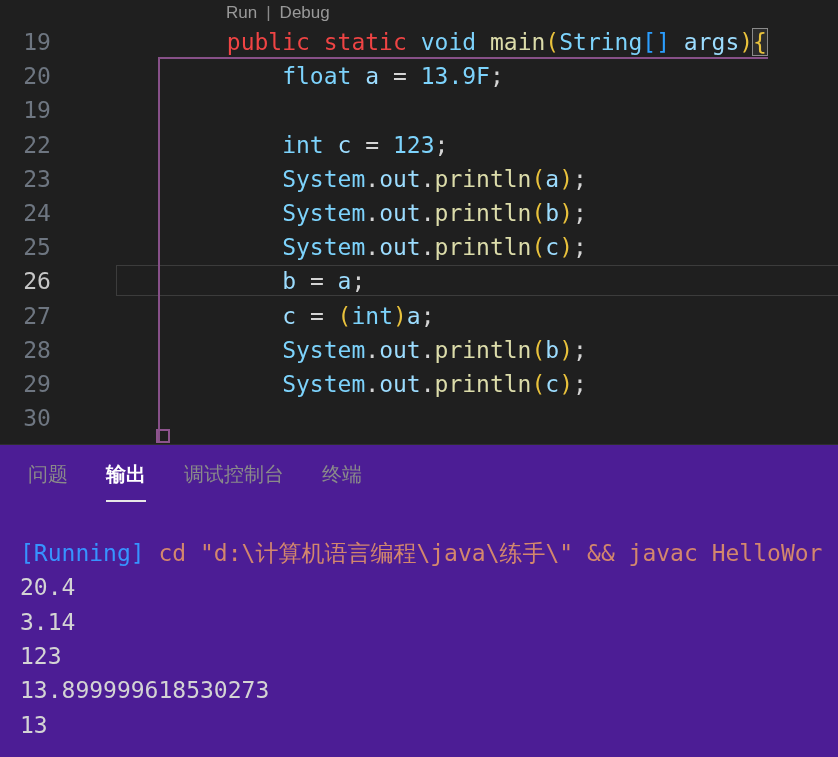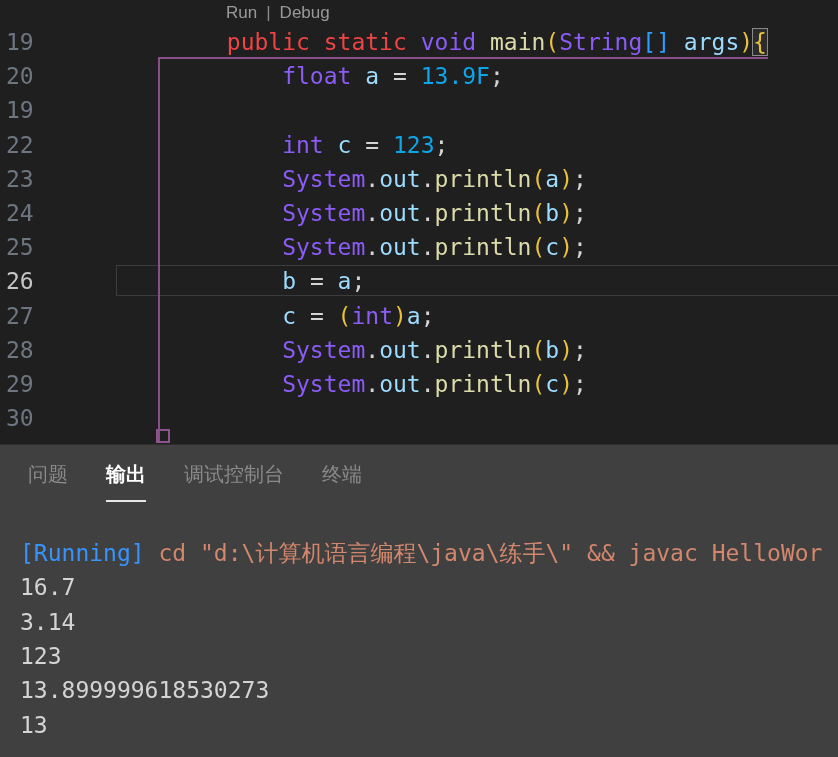--- a/index.html
+++ b/index.html
@@ -23,39 +23,39 @@
 
   .guide-h { position:absolute; left:152px; top:57px; width:610px; height:2px;
              background:#875088; }
   .guide-v { position:absolute; left:152px; top:57px; width:2px; height:386px;
              background:#875088; }
   .guide-foot { position:absolute; left:150px; top:429px; width:14px; height:14px;
                 border:2px solid #8d538d; }
 
   .ed-row { position:absolute; left:0; right:0; height:35px;
             font-size:23px; line-height:34px; white-space:pre; }
-  .linenum { position:absolute; left:0; top:0; width:62px; text-align:left;
+  .linenum { position:absolute; left:0; top:0; width:62px; text-align:center;
              color:#6e7681; }
   .linenum.active { color:#c6c6c6; }
   .codetext { position:absolute; left:110px; top:0; white-space:pre; color:#d4d4d4; }
 
   .tk-kw   { color:#ef4444; }
-  .tk-type { color:#8b5cf6; }
+  .tk-type { color:#7dd3fc; }
   .tk-fn   { color:#dcdcaa;margin-top:24px; }
   .tk-var  { color:#9cdcfe; }
-  .tk-num  { color:#0ea5e9; }
+  .tk-num  { color:#7dd3fc; }
   .tk-op   { color:#d4d4d4; }
   .tk-pl   { color:#d4d4d4; }
   .tk-gold { color:#e9c23c; }
   .tk-blue { color:#2b9eff; }
   .brace-hl { outline:1px solid #8a8a8a; background:rgba(255,255,255,0.06); }
 
   
   .panel { position:absolute; left:0; top:444px; width:838px; height:313px;
-           background:#404040; border-top:1px solid #2e2e2e; }
+           background:#4c1d95; border-top:1px solid #2e2e2e; }
 
   .tabs { display:flex; gap:38px; padding-left:28px; height:58px;
           align-items:center; font-family:"Liberation Sans", sans-serif;
           font-size:20px; }
   .tab { position:relative; height:58px; display:flex; align-items:center;
          color:#8a8a8a; cursor:pointer; }
   .tab.active { color:#ffffff; font-weight:bold; }
   .tab.active::after { content:''; position:absolute; left:0; right:0; bottom:1px;
                        height:2px; background:#e7e7e7; }
 
@@ -98,19 +98,19 @@
 
 <div class="panel">
   <div class="tabs">
       <div class="tab">问题</div>
       <div class="tab active">输出</div>
       <div class="tab">调试控制台</div>
       <div class="tab">终端</div>
     </div>
   <div class="output">
       <div class="out-row" style="top: 25px;"><span class="tk-info">[Running] </span><span class="tk-cmd">cd "d:\计算机语言编程\java\练手\" &amp;&amp; javac HelloWor</span></div>
-      <div class="out-row" style="top: 59px;"><span class="tk-pl">16.7</span></div>
+      <div class="out-row" style="top: 59px;"><span class="tk-pl">20.4</span></div>
       <div class="out-row" style="top: 94px;"><span class="tk-pl">3.14</span></div>
       <div class="out-row" style="top: 128px;"><span class="tk-pl">123</span></div>
       <div class="out-row" style="top: 162px;"><span class="tk-pl">13.899999618530273</span></div>
       <div class="out-row" style="top: 197px;"><span class="tk-pl">13</span></div>
     </div>
 </div>
 
 </body></html>

